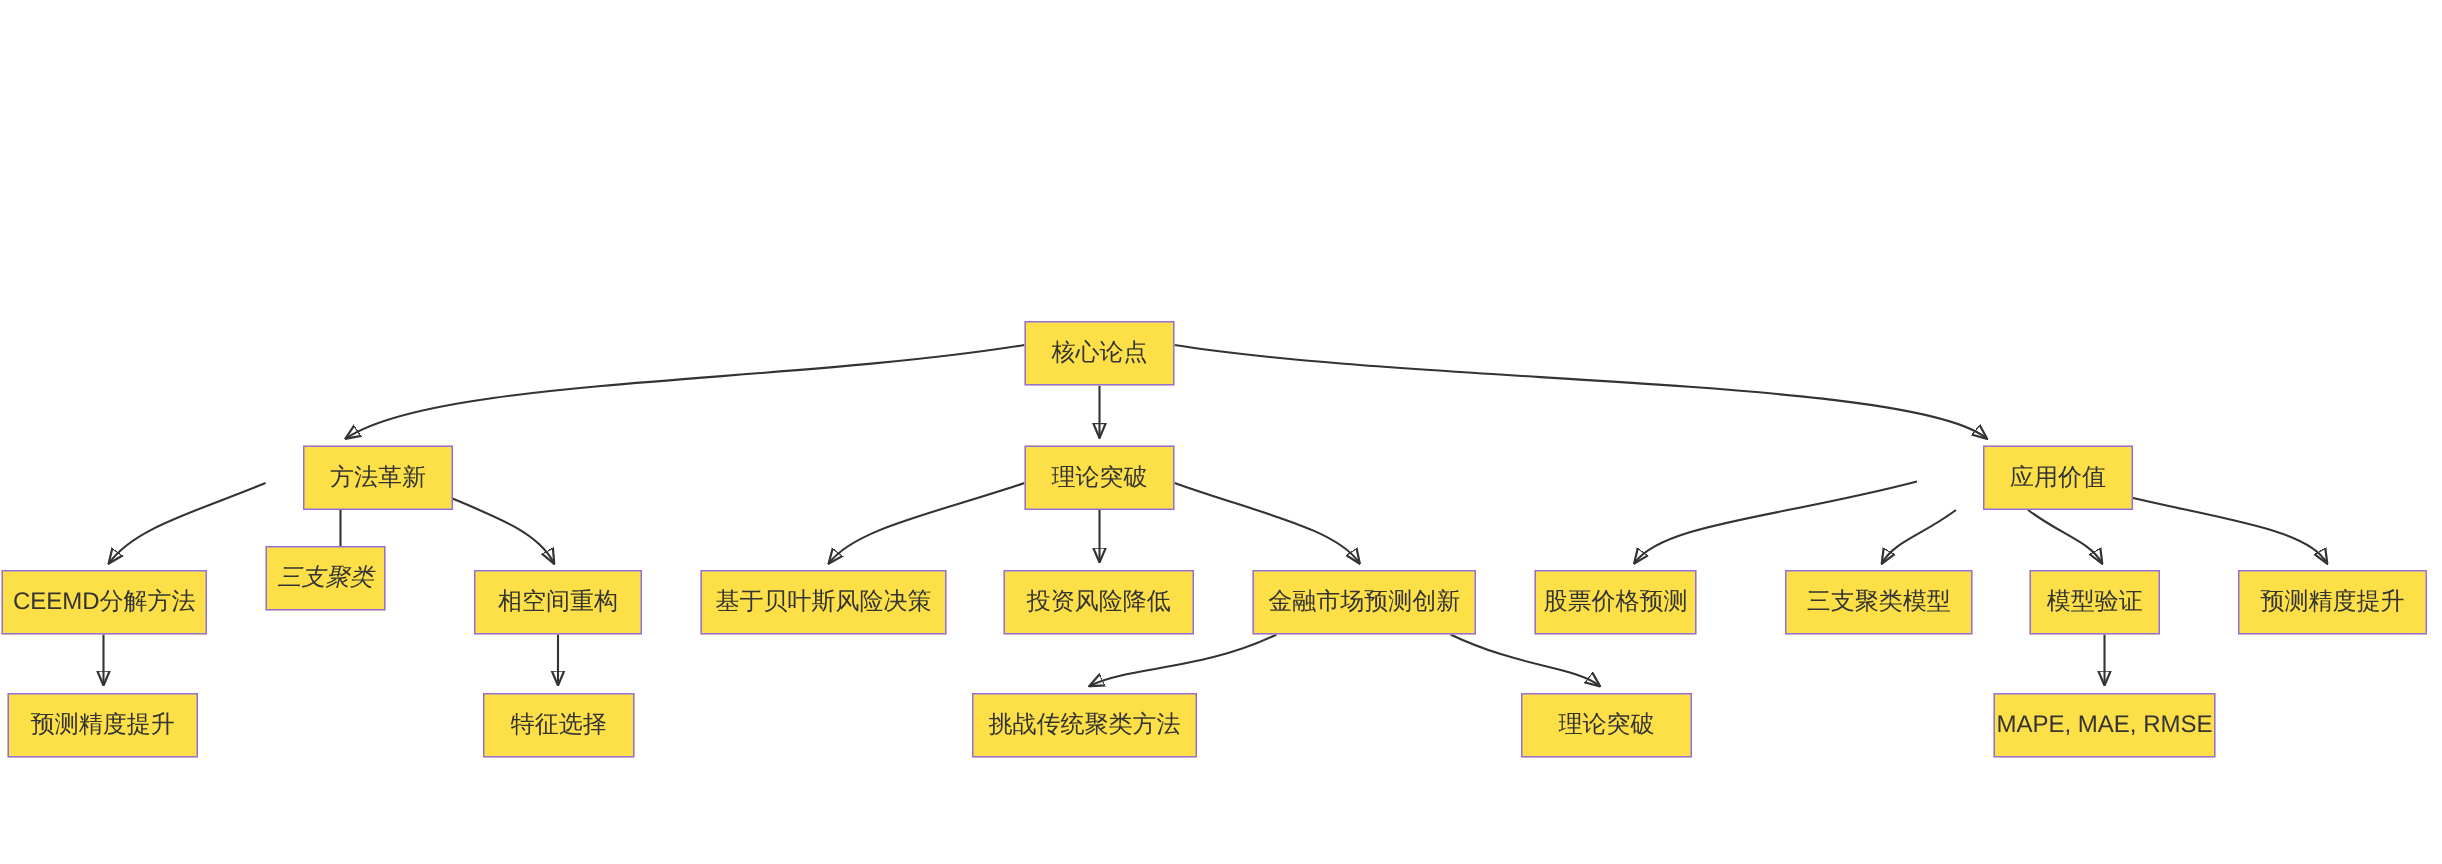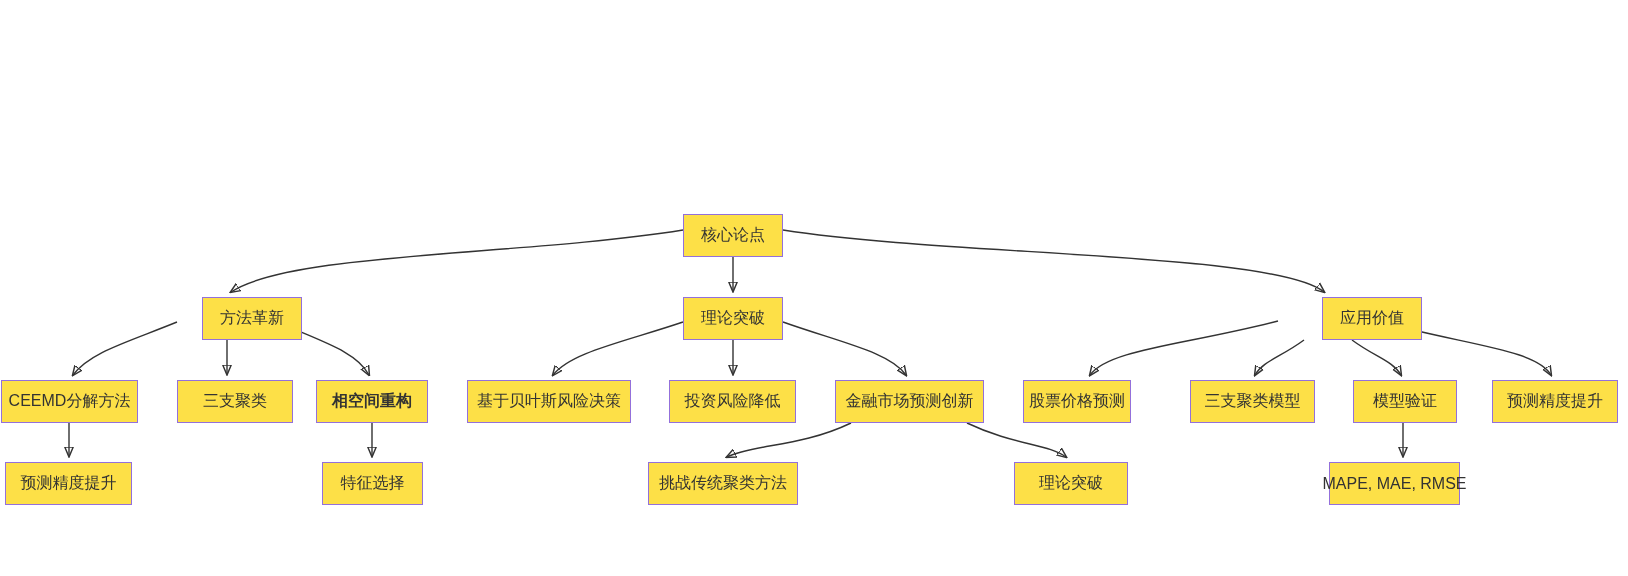--- a/index.html
+++ b/index.html
@@ -72,57 +72,57 @@
   <div class="node" style="left:683px; top:297px; width:100px;">
     <span>理论突破</span>
   </div>
   <div class="node" style="left:1278px; top:297px; width:100px;margin-left:44px;">
     <span>应用价值</span>
   </div>
 
   <div class="node" style="left:1px; top:380px; width:137px;">
     <span>CEEMD分解方法</span>
   </div>
-  <div class="node" style="left:177px; top:380px; width:116px;">
+  <div class="node" style="left:177px; top:364px; width:80px;font-style:italic;">
     <span>三支聚类</span>
   </div>
-  <div class="node" style="left:316px; top:380px; width:112px;font-weight:bold;">
+  <div class="node" style="left:316px; top:380px; width:112px;">
     <span>相空间重构</span>
   </div>
   <div class="node" style="left:467px; top:380px; width:164px;">
     <span>基于贝叶斯风险决策</span>
   </div>
   <div class="node" style="left:669px; top:380px; width:127px;">
     <span>投资风险降低</span>
   </div>
   <div class="node" style="left:835px; top:380px; width:149px;">
     <span>金融市场预测创新</span>
   </div>
   <div class="node" style="left:1023px; top:380px; width:108px;">
     <span>股票价格预测</span>
   </div>
   <div class="node" style="left:1190px; top:380px; width:125px;">
     <span>三支聚类模型</span>
   </div>
-  <div class="node" style="left:1353px; top:380px; width:104px;">
+  <div class="node" style="left:1353px; top:380px; width:87px;">
     <span>模型验证</span>
   </div>
   <div class="node" style="left:1492px; top:380px; width:126px;">
     <span>预测精度提升</span>
   </div>
 
   <div class="node" style="left:5px; top:462px; width:127px;">
     <span>预测精度提升</span>
   </div>
   <div class="node" style="left:322px; top:462px; width:101px;">
     <span>特征选择</span>
   </div>
   <div class="node" style="left:648px; top:462px; width:150px;">
     <span>挑战传统聚类方法</span>
   </div>
   <div class="node" style="left:1014px; top:462px; width:114px;">
     <span>理论突破</span>
   </div>
-  <div class="node" style="left:1329px; top:462px; width:131px;">
+  <div class="node" style="left:1329px; top:462px; width:148px;">
     <span>MAPE, MAE, RMSE</span>
   </div>
 
 </div>
 
 </body></html>

